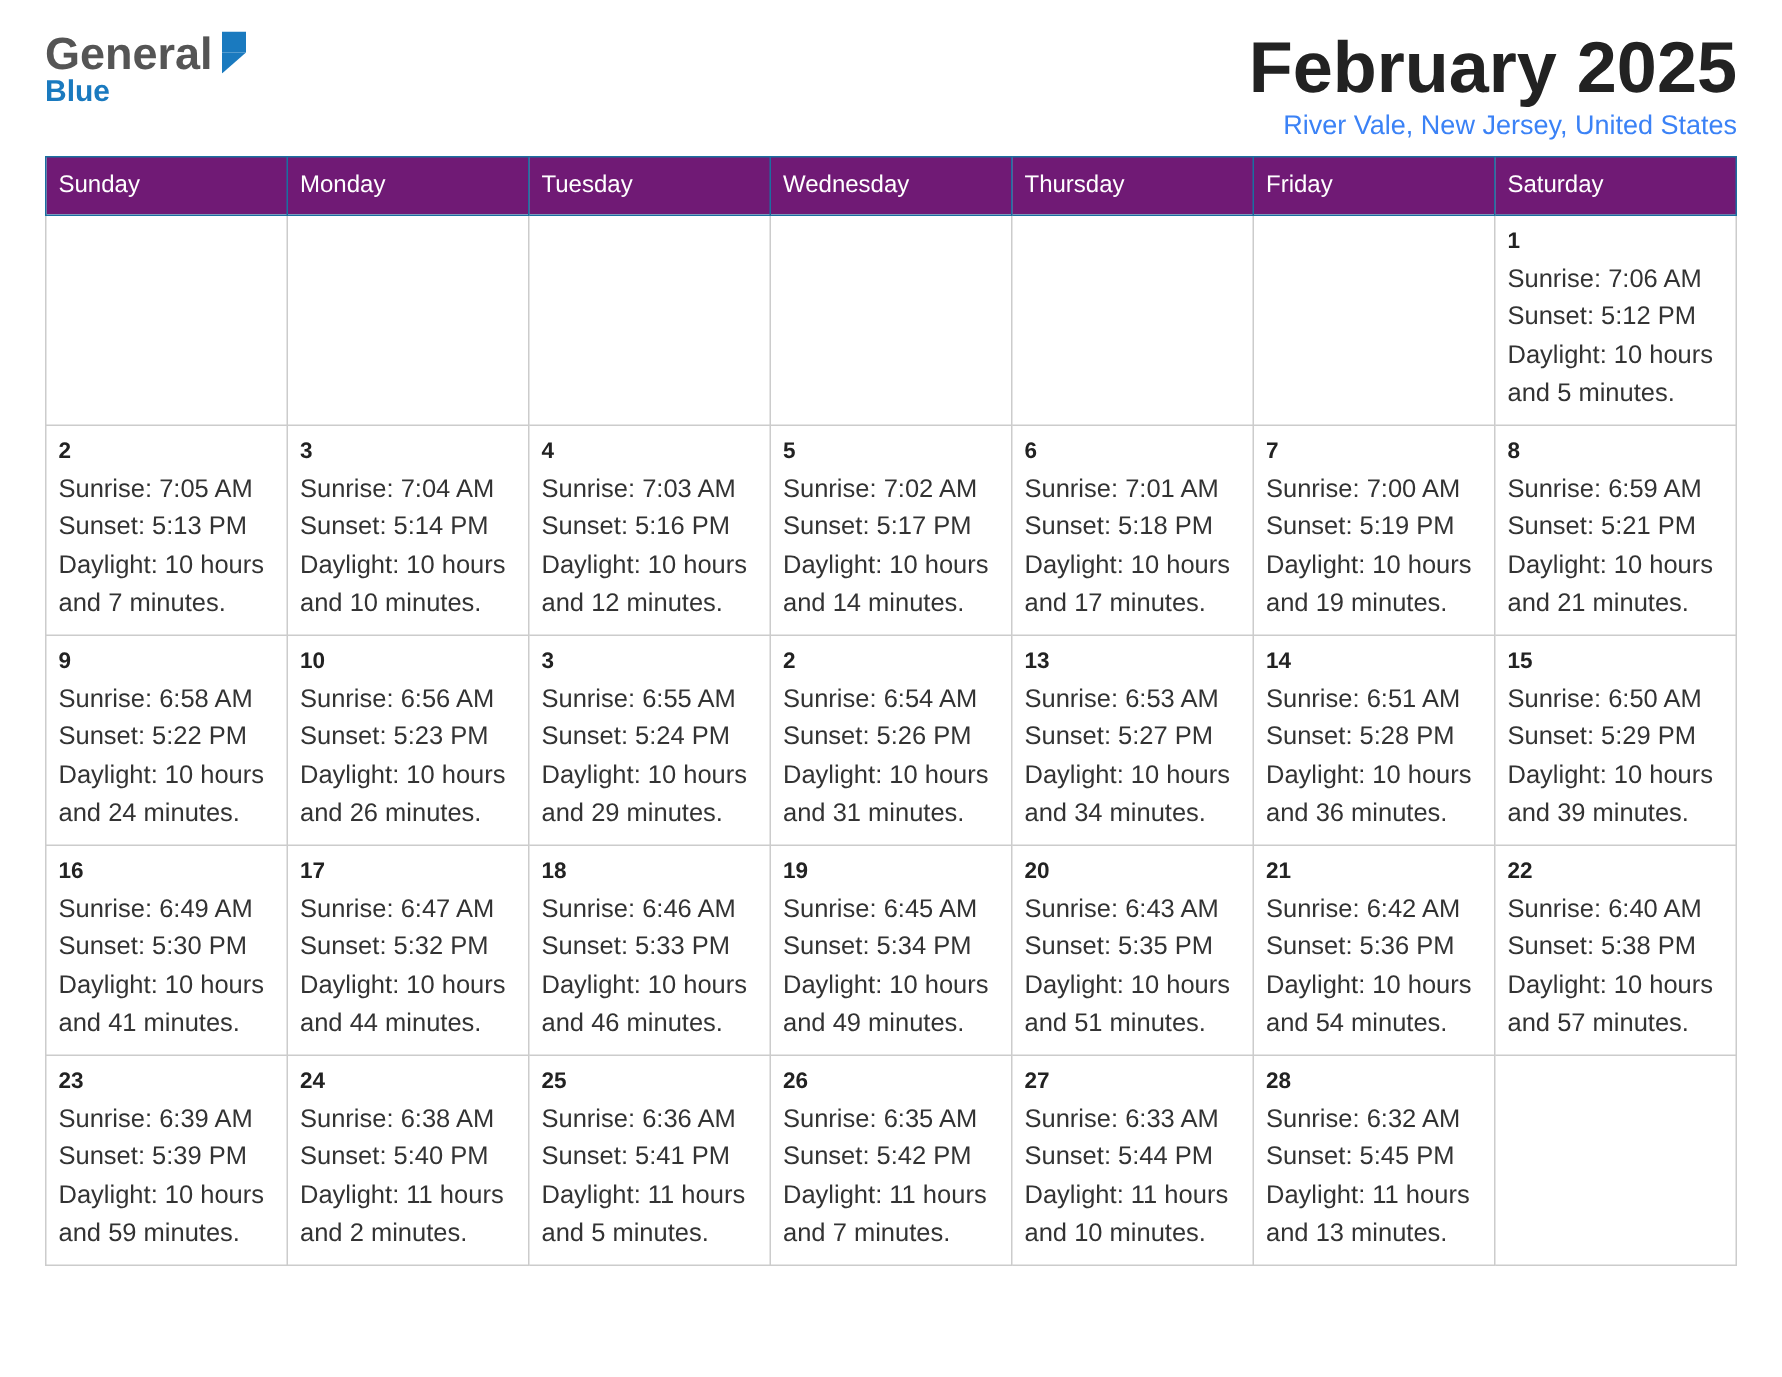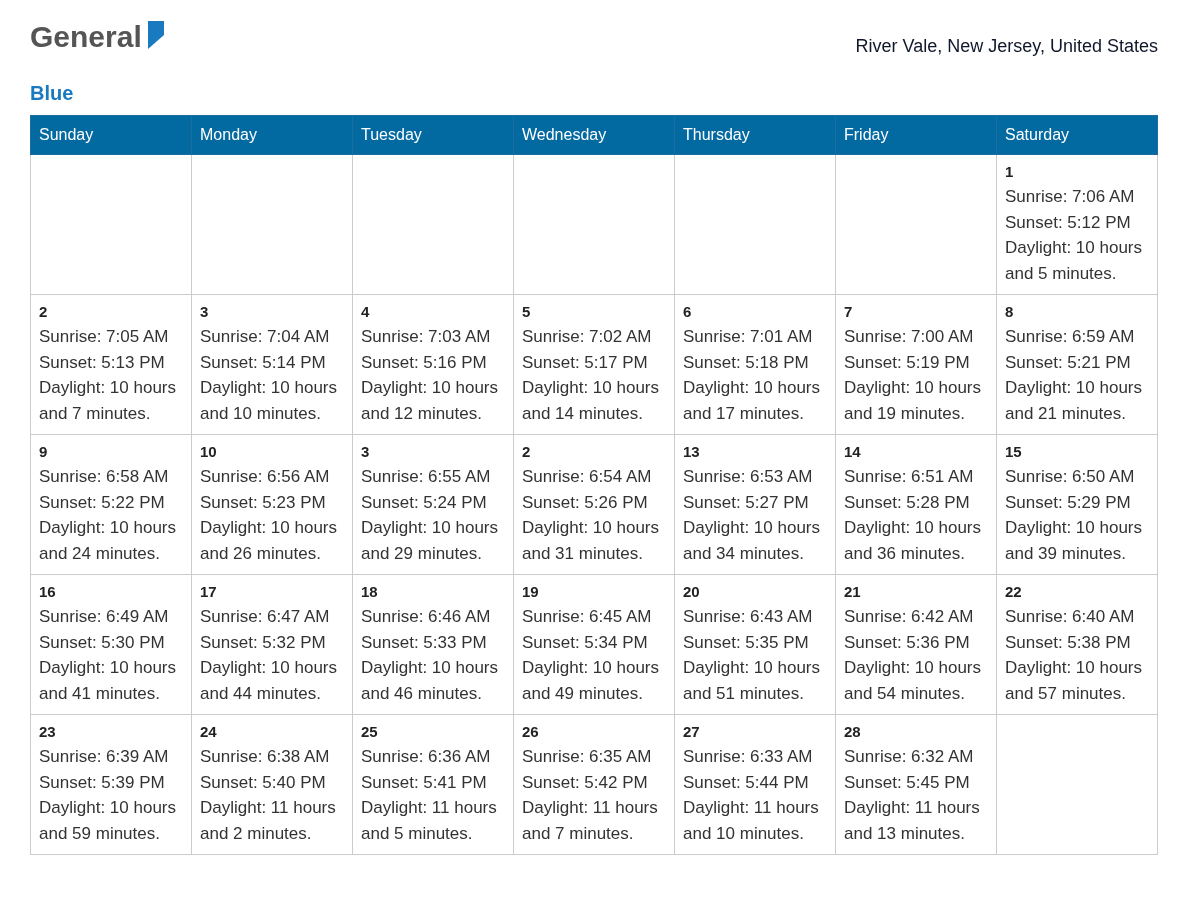--- a/index.html
+++ b/index.html
@@ -13,43 +13,42 @@
     .header {
       display: flex;
       justify-content: space-between;
       align-items: flex-start;
       margin-bottom: 10px;
     }
     .logo {
       display: flex;
       flex-direction: column;
       align-items: flex-start;
-      gap: 32px;
     }
     .title-section {
       text-align: right;
     }
     .month-title {
       font-size: 48px;
       font-weight: bold;
       color: #222;
       line-height: 1.1;
     }
     .location-title {
       font-size: 18px;
-      color: #0f172a;
-      margin-top: 16px;
+      color: #3b82f6;
+      margin-top: 0;
     }
     .calendar {
       width: 100%;
       border-collapse: collapse;
       margin-top: 10px;
     }
     .calendar th {
-      background-color: #0369a1;
+      background-color: #701a75;
       color: #fff;
       padding: 10px 8px;
       text-align: left;
       font-size: 16px;
       font-weight: normal;
       border: 1px solid #1a6fa0;
     }
     .calendar td {
       border: 1px solid #ccc;
       vertical-align: top;
@@ -88,20 +87,21 @@
     <div style="display:flex;align-items:center;">
       <span style="font-size:30px;font-weight:bold;color:#555;">General</span>
       <svg width="22" height="28" viewBox="0 0 22 28" style="margin-left:2px;margin-top:-4px;">
         <polygon points="4,0 20,0 20,14 4,14" fill="#1a7abf"></polygon>
         <polygon points="4,14 20,14 4,28" fill="#1a7abf"></polygon>
       </svg>
     </div>
     <span style="font-size:20px;font-weight:bold;color:#1a7abf;margin-top:-4px;">Blue</span>
   </div>
   <div class="title-section">
+    <div class="month-title">February 2025</div>
     <div class="location-title">River Vale, New Jersey, United States</div>
   </div>
 </div>
 
 <table class="calendar">
   <thead>
     <tr>
       <th>Sunday</th>
       <th>Monday</th>
       <th>Tuesday</th>

